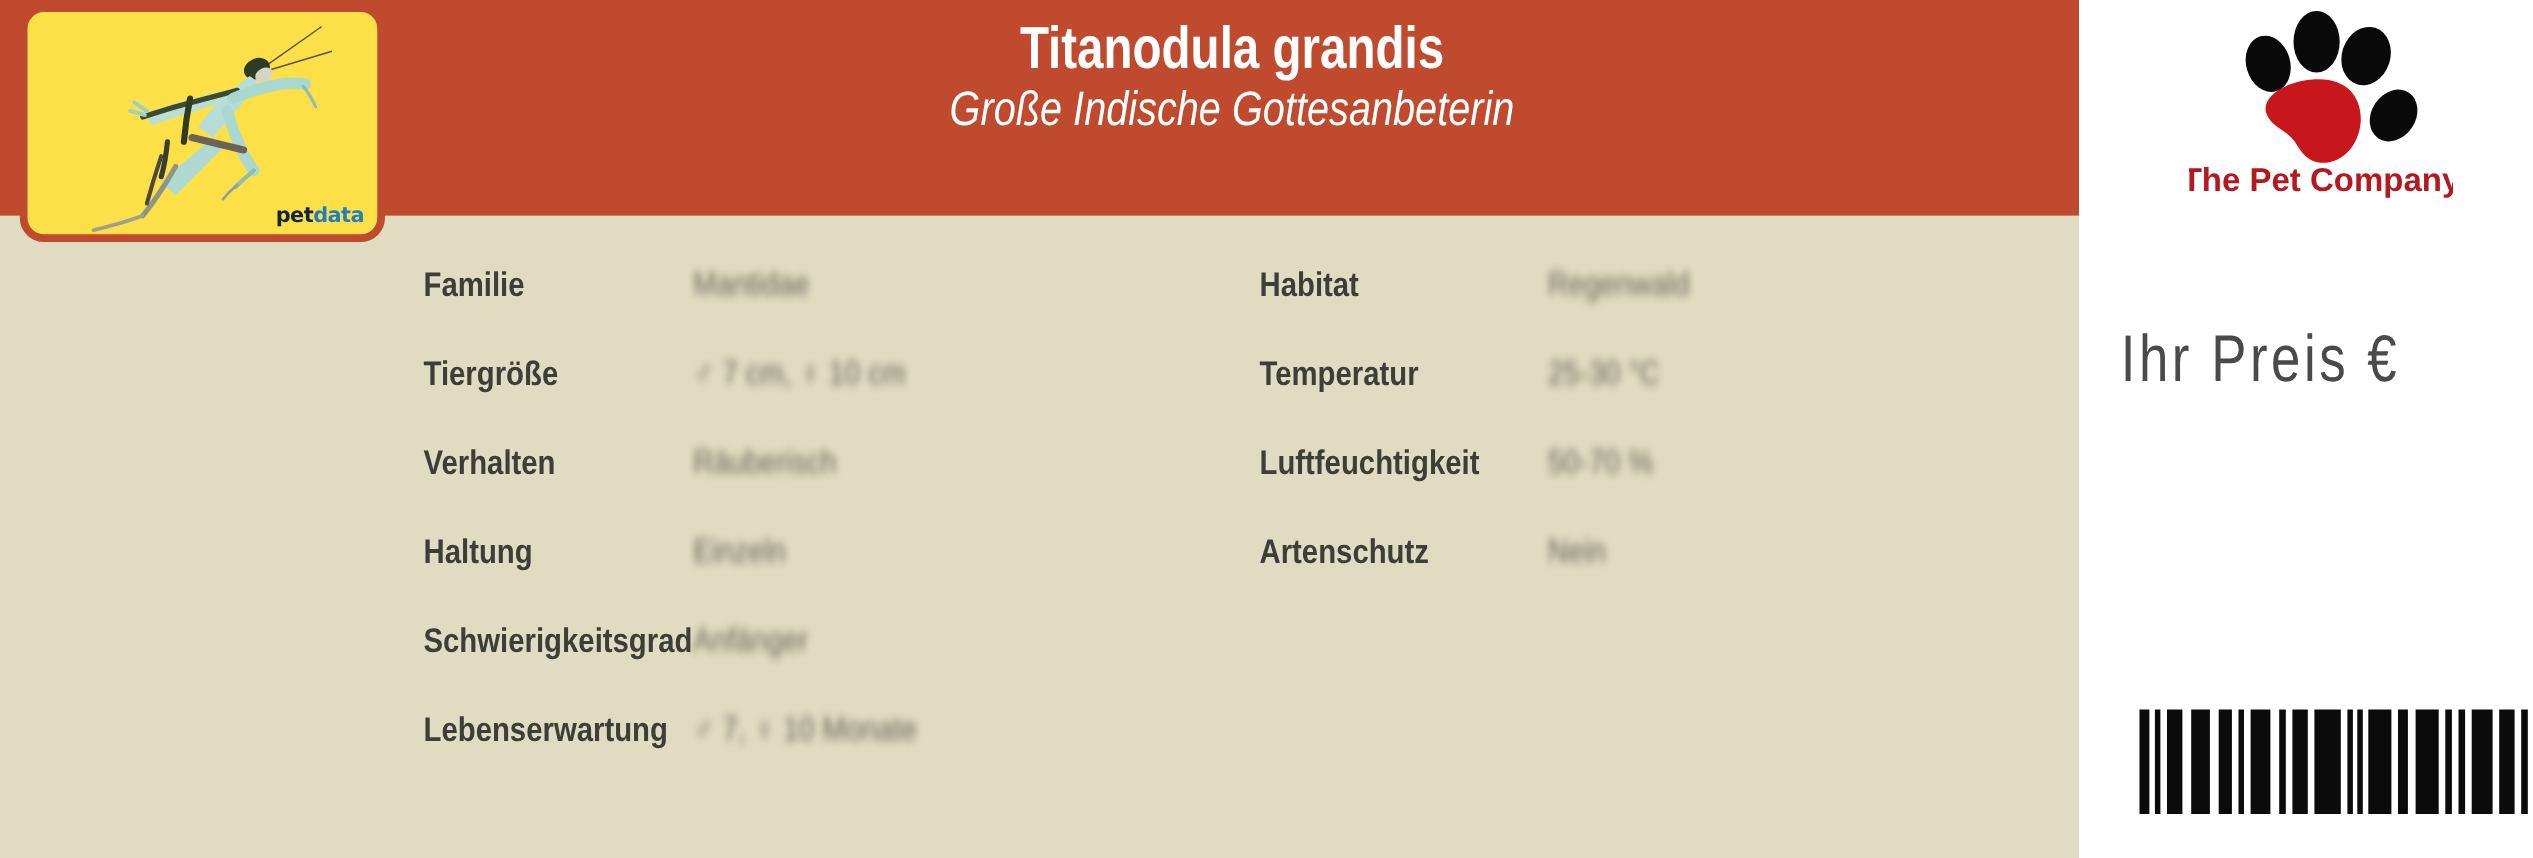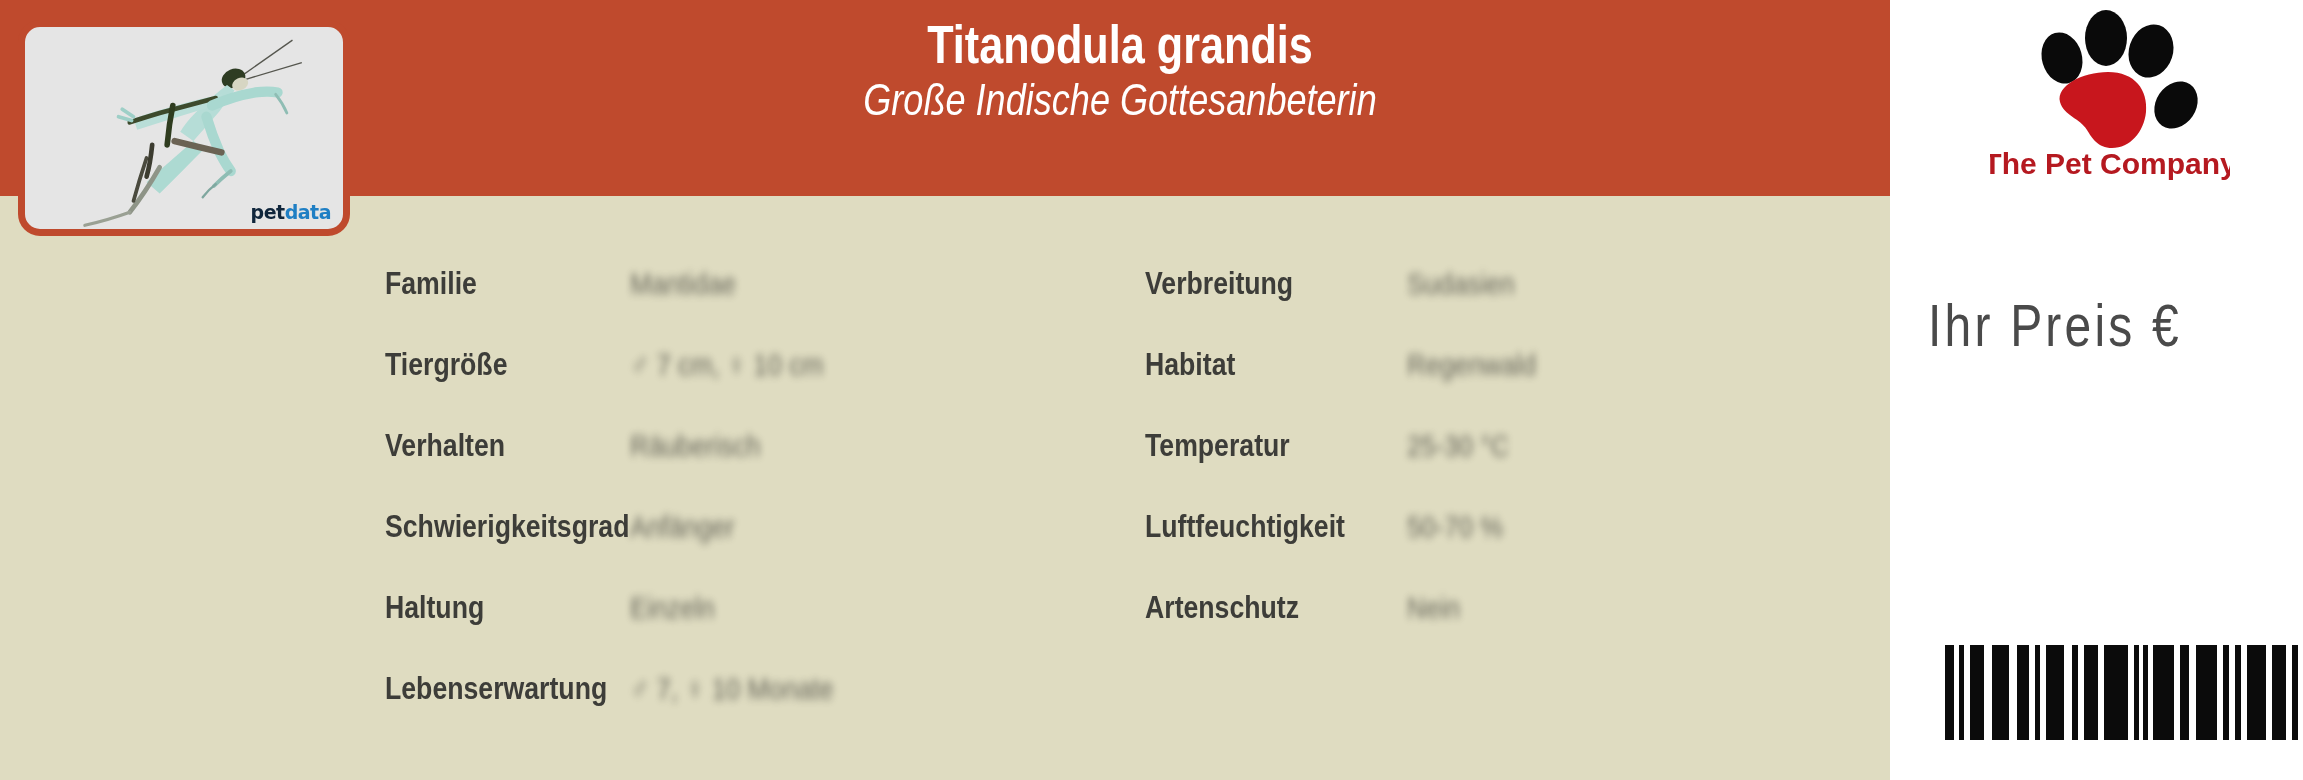--- a/index.html
+++ b/index.html
@@ -19,22 +19,22 @@
     position:absolute;left:0;top:0;width:1890px;height:196px;
     background:#bf4a2d;
   }
   .right-panel{
     position:absolute;left:1890px;top:0;width:413px;height:780px;
     background:#ffffff;
   }
 
   
   .photo-card{
-    position:absolute;left:18px;top:20px;width:332px;height:216px;
-    background:#e5e5e5;border:7px solid #bf4a2d;border-radius:22px;
+    position:absolute;left:18px;top:4px;width:332px;height:216px;
+    background:#fde047;border:7px solid #bf4a2d;border-radius:22px;
     box-sizing:border-box;overflow:hidden;
   }
   .mantis-wrap{position:absolute;inset:0;}
   .mantis-wrap svg{position:absolute;left:0;top:0;width:100%;height:100%;}
   .petdata{
     position:absolute;right:12px;bottom:6px;
     font-size:19px;font-weight:bold;letter-spacing:-0.5px;
     font-family:"DejaVu Sans",sans-serif;
   }
   .petdata .pd-pet{color:#10263c;}
@@ -57,21 +57,21 @@
     transform:scaleX(0.82);transform-origin:center top;
     white-space:nowrap;
   }
 
   
   .spec-col{position:absolute;top:218px;}
   .spec-col.left{left:385px;}
   .spec-col.right{left:1145px;}
 
   .spec-row{
-    height:81px;display:flex;align-items:flex-end;white-space:nowrap;
+    height:81px;display:flex;align-items:center;white-space:nowrap;
   }
   .spec-label{
     color:#3d3d39;font-size:31px;font-weight:bold;
     font-family:"Liberation Sans Narrow","Liberation Sans",sans-serif;
     transform:scaleX(0.86);transform-origin:left top;
     line-height:1;
   }
   .spec-col.left .spec-label{width:245px;}
   .spec-col.right .spec-label{width:262px;}
 
@@ -167,38 +167,34 @@
     </div>
     <div class="spec-row">
       <div class="spec-label">Tiergröße</div>
       <div class="spec-value">♂ 7 cm, ♀ 10 cm</div>
     </div>
     <div class="spec-row">
       <div class="spec-label">Verhalten</div>
       <div class="spec-value">Räuberisch</div>
     </div>
     <div class="spec-row">
+      <div class="spec-label">Haltung</div>
+      <div class="spec-value">Einzeln</div>
+    </div>
+    <div class="spec-row">
       <div class="spec-label">Schwierigkeitsgrad</div>
       <div class="spec-value">Anfänger</div>
     </div>
     <div class="spec-row">
-      <div class="spec-label">Haltung</div>
-      <div class="spec-value">Einzeln</div>
-    </div>
-    <div class="spec-row">
       <div class="spec-label">Lebenserwartung</div>
       <div class="spec-value">♂ 7, ♀ 10 Monate</div>
     </div>
   </div>
 
   <div class="spec-col right">
-    <div class="spec-row">
-      <div class="spec-label">Verbreitung</div>
-      <div class="spec-value">Sudasien</div>
-    </div>
     <div class="spec-row">
       <div class="spec-label">Habitat</div>
       <div class="spec-value">Regenwald</div>
     </div>
     <div class="spec-row">
       <div class="spec-label">Temperatur</div>
       <div class="spec-value">25-30 °C</div>
     </div>
     <div class="spec-row">
       <div class="spec-label">Luftfeuchtigkeit</div>

